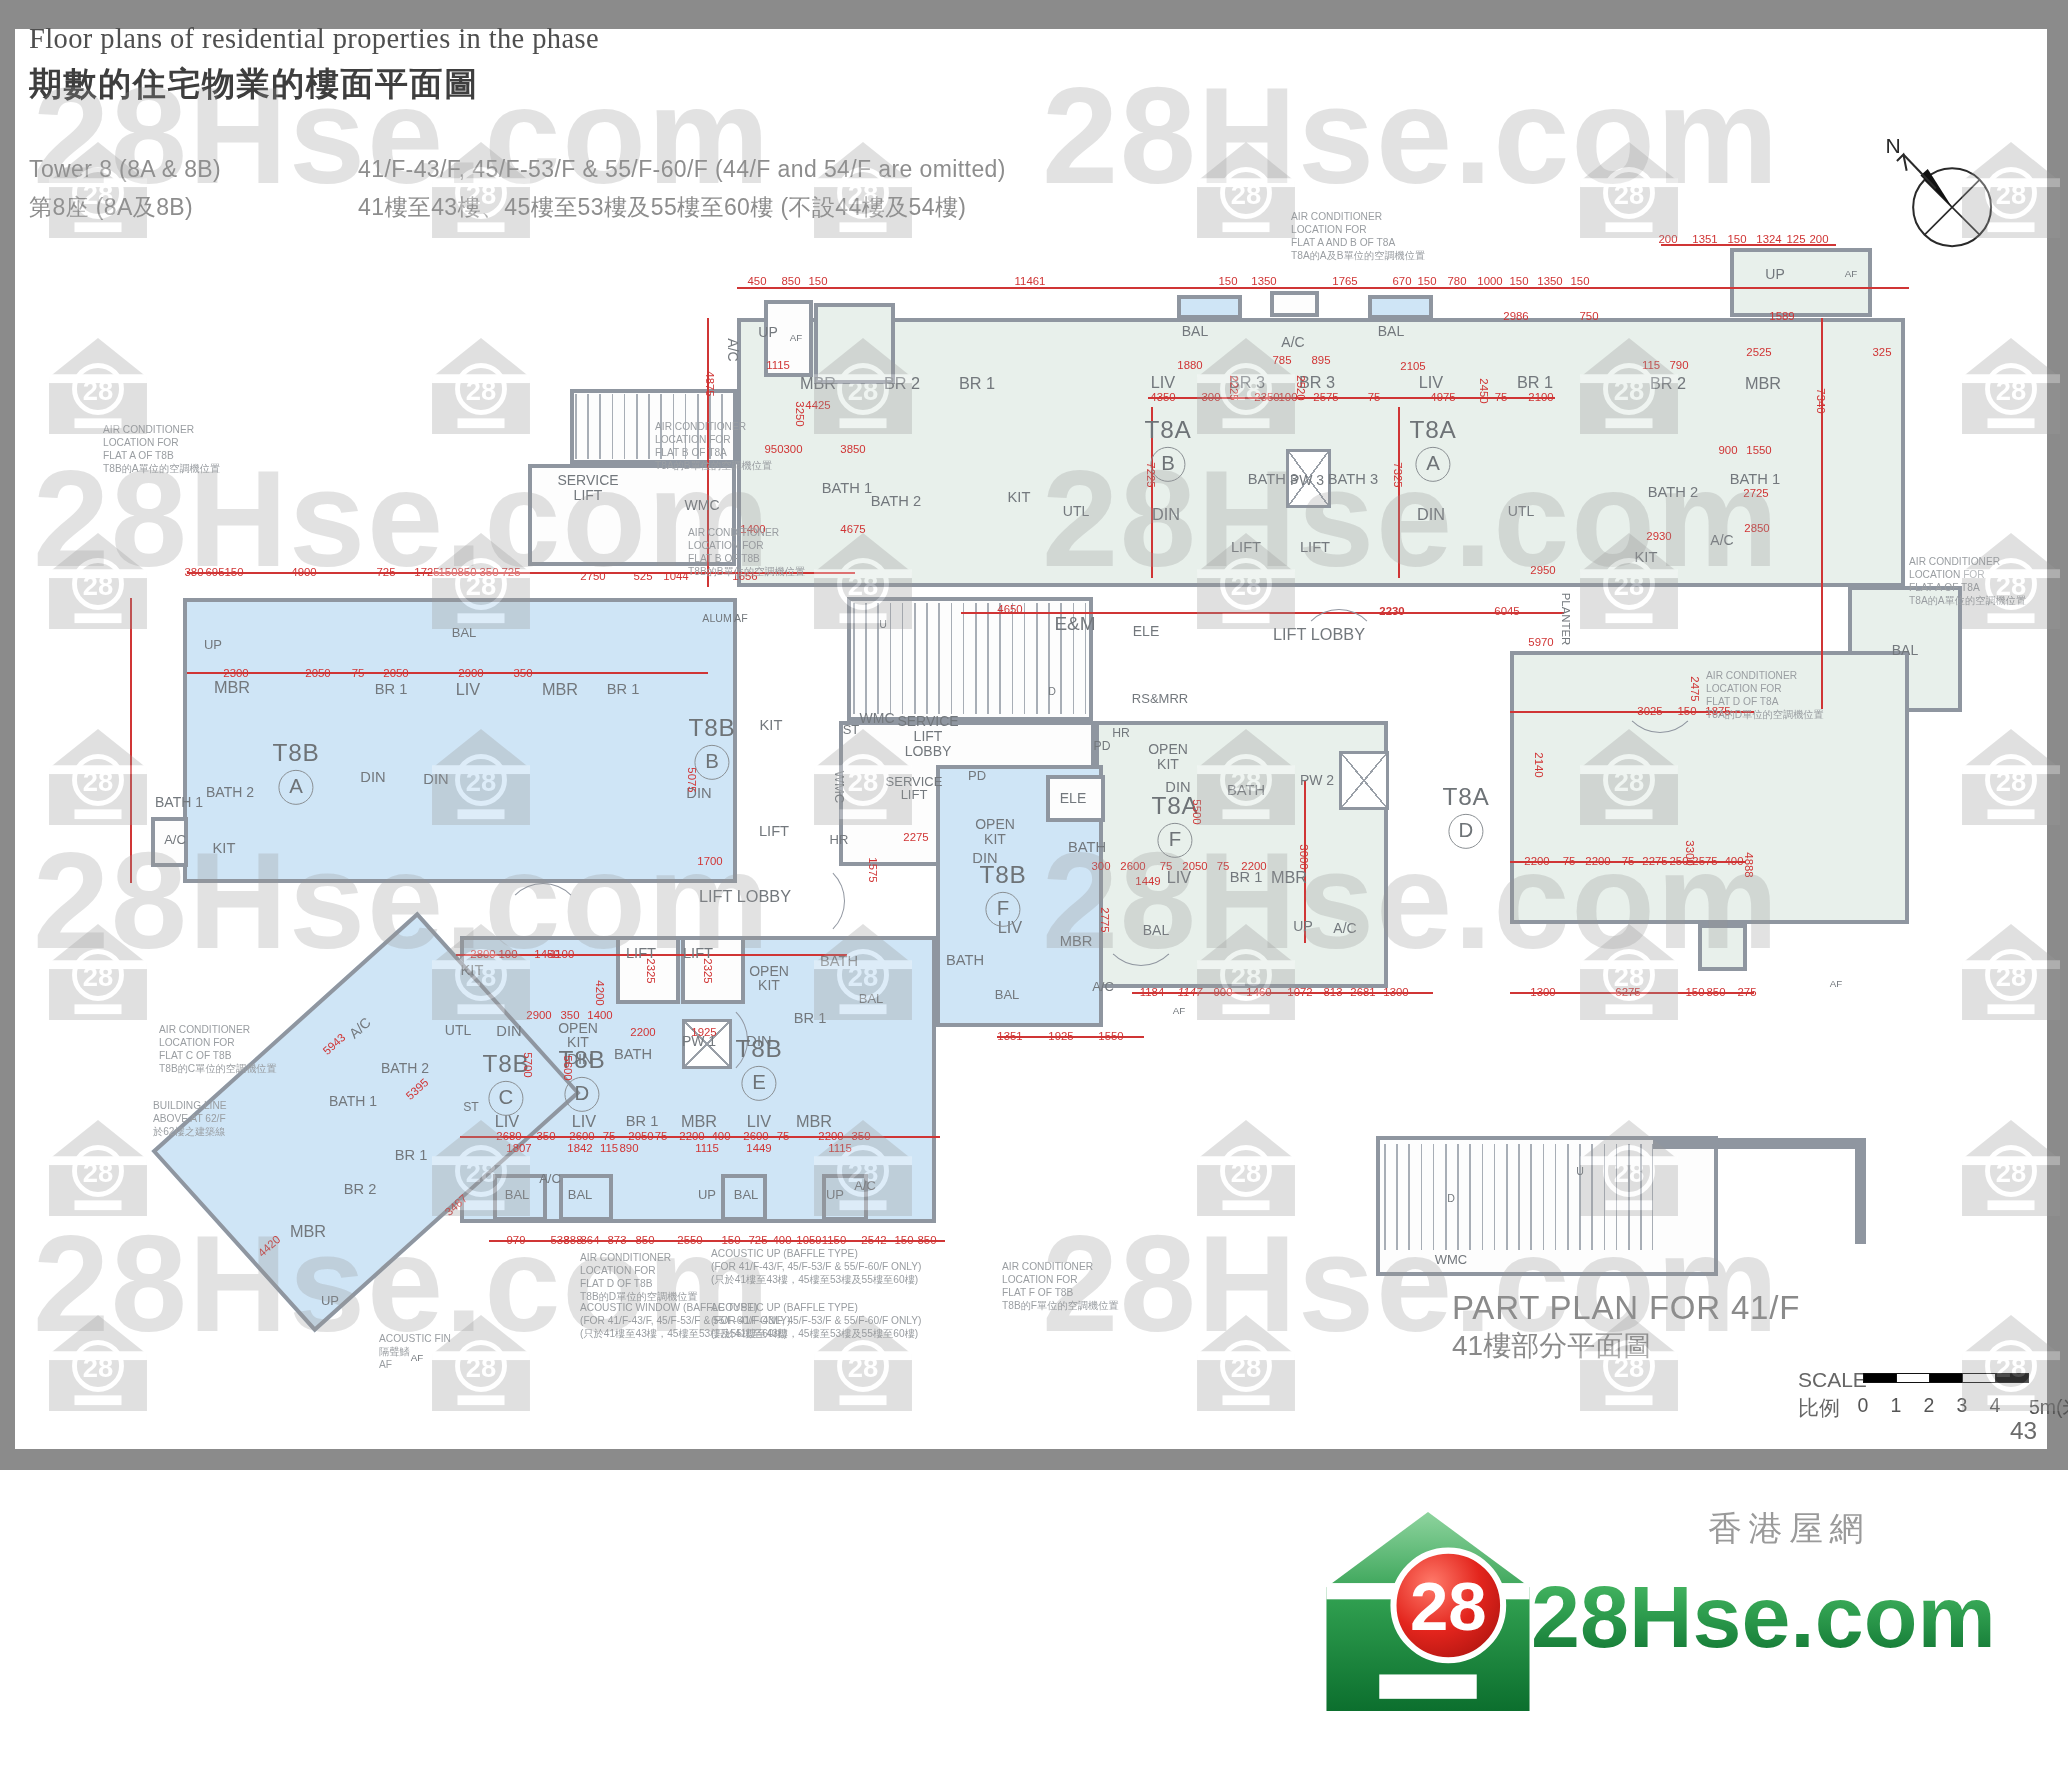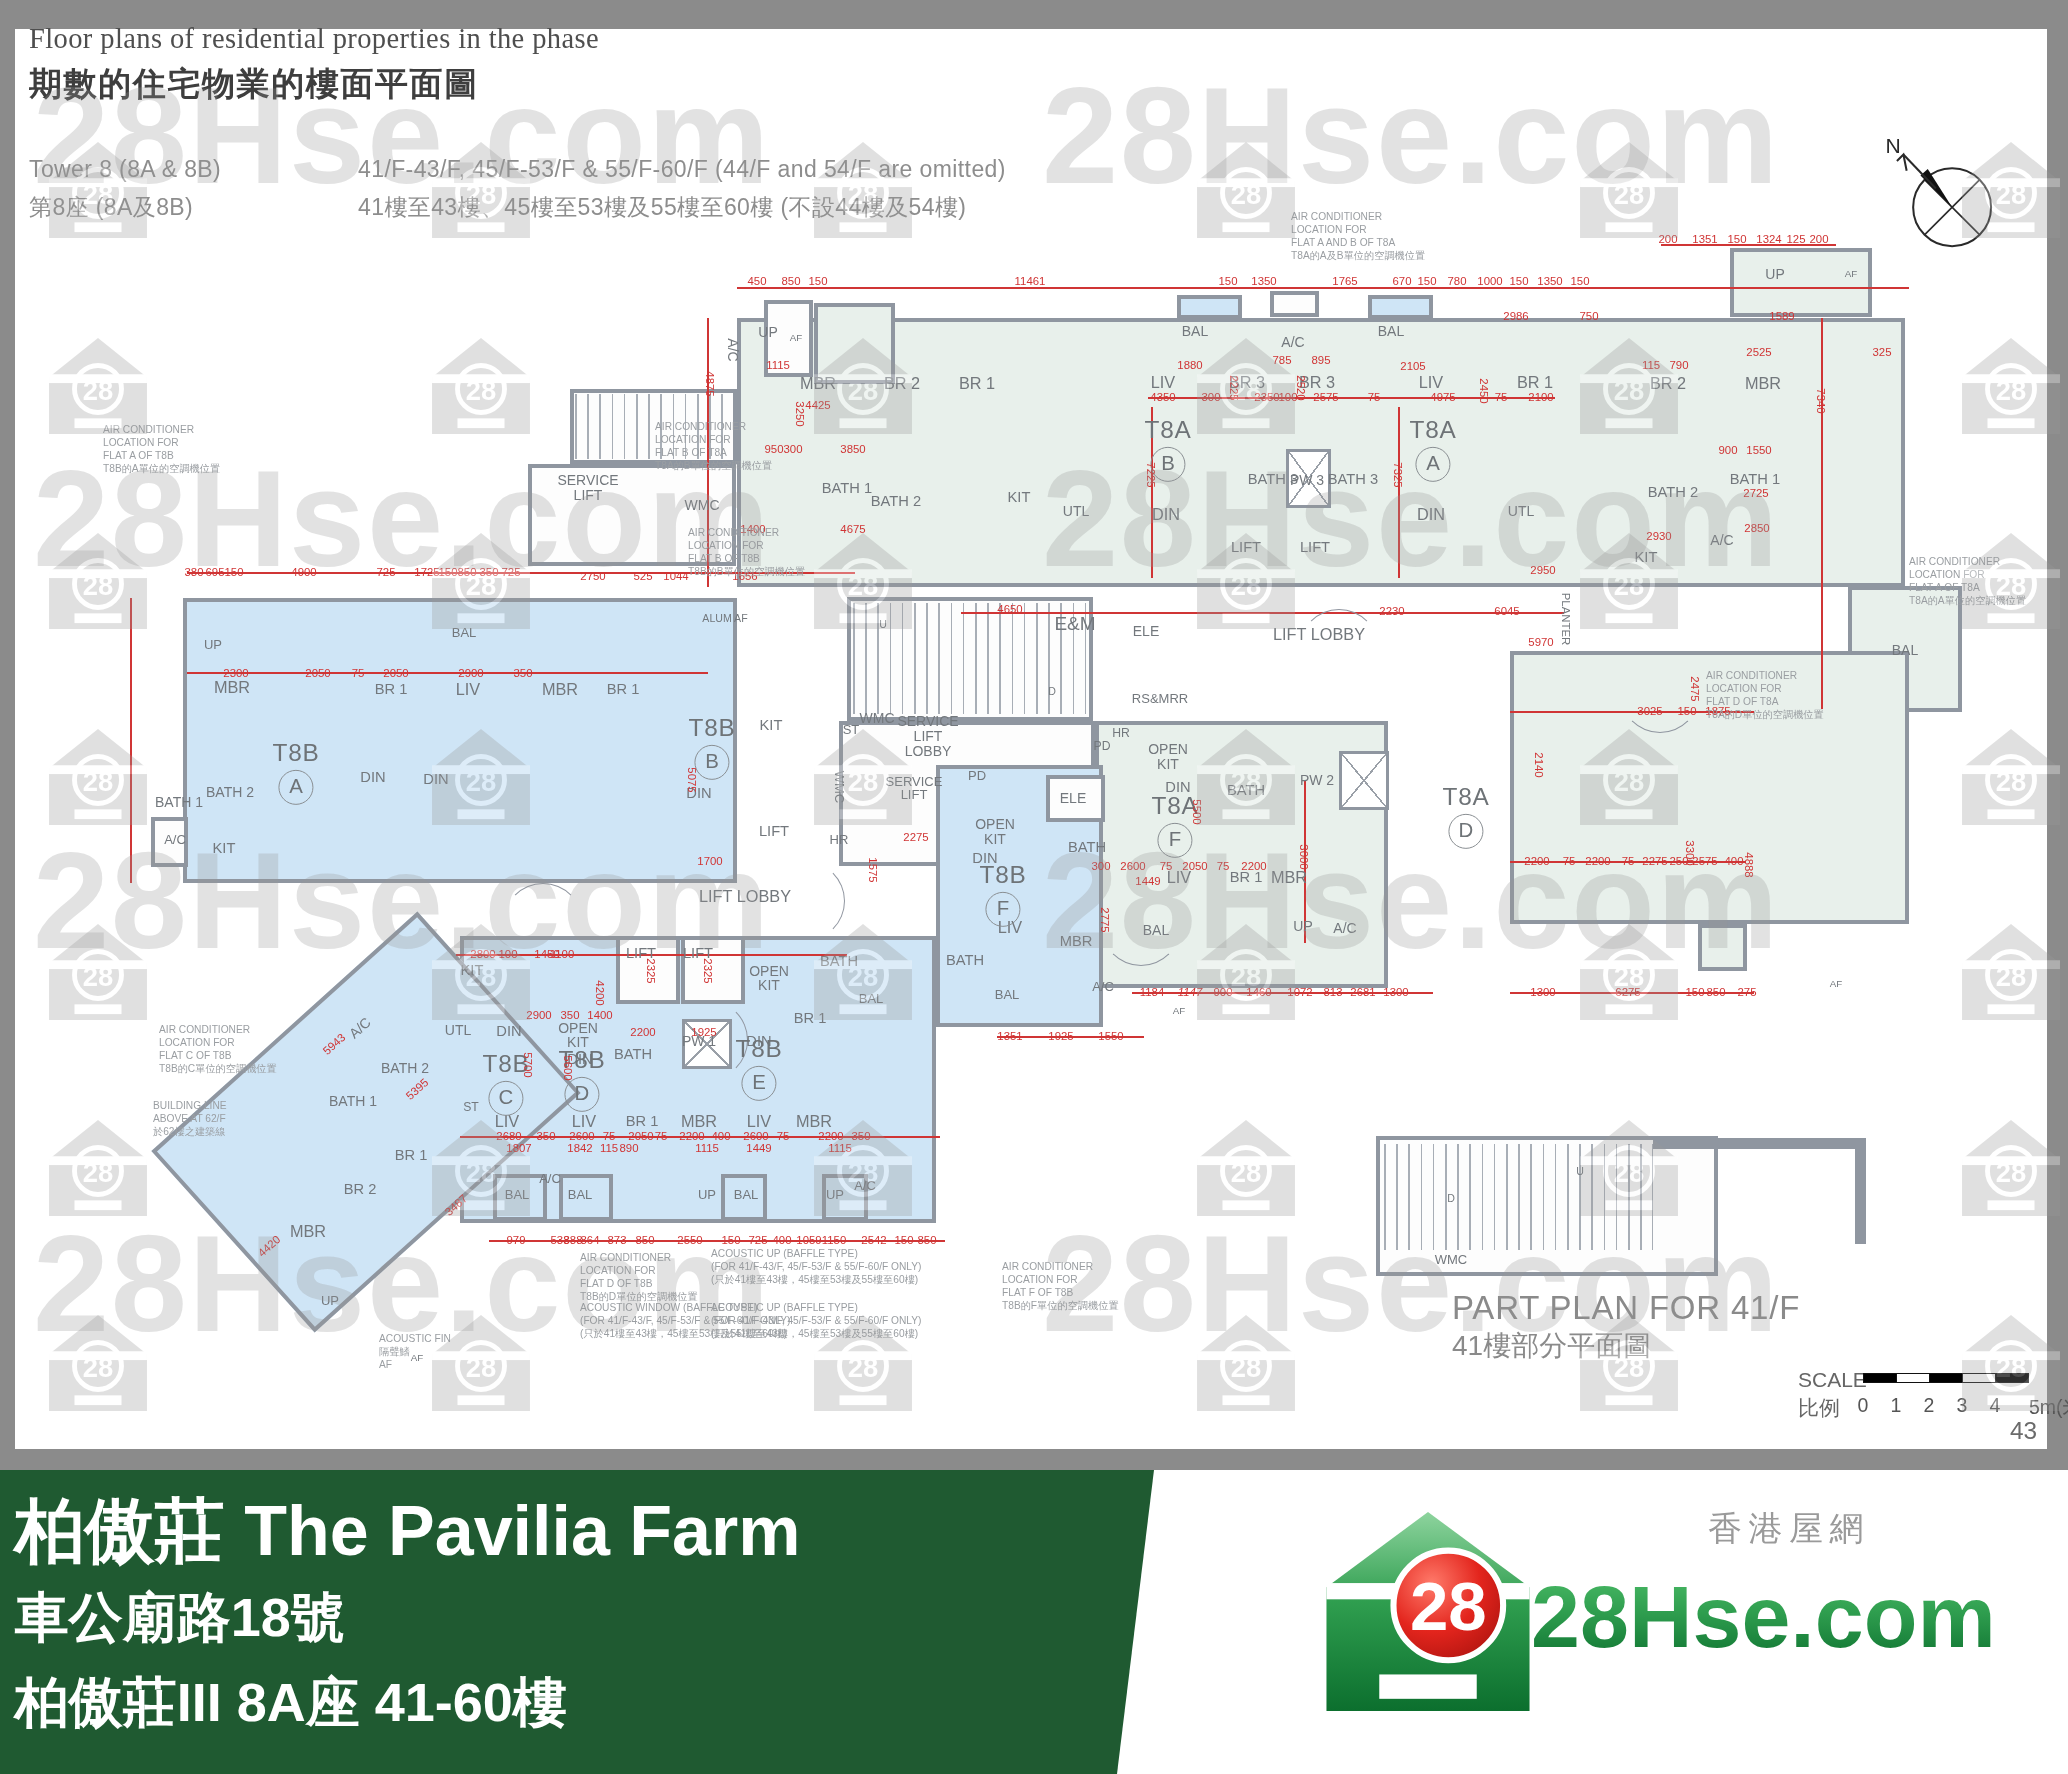--- a/index.html
+++ b/index.html
@@ -383,21 +383,21 @@
         <div class="dim" style="left: 1728px; top: 450px; transform: translate(-50%, -50%) rotate(0deg);">900</div>
         <div class="dim" style="left: 710px; top: 384px; transform: translate(-50%, -50%) rotate(90deg);">4875</div>
         <div class="dim" style="left: 800px; top: 414px; transform: translate(-50%, -50%) rotate(90deg);">3250</div>
         <div class="dim" style="left: 1234px; top: 388px; transform: translate(-50%, -50%) rotate(90deg);">2225</div>
         <div class="dim" style="left: 1301px; top: 388px; transform: translate(-50%, -50%) rotate(90deg);">2520</div>
         <div class="dim" style="left: 1484px; top: 391px; transform: translate(-50%, -50%) rotate(90deg);">2450</div>
         <div class="dim" style="left: 1151px; top: 475px; transform: translate(-50%, -50%) rotate(90deg);">7225</div>
         <div class="dim" style="left: 1398px; top: 475px; transform: translate(-50%, -50%) rotate(90deg);">7325</div>
         <div class="dim" style="left: 1821px; top: 401px; transform: translate(-50%, -50%) rotate(90deg);">7340</div>
         <div class="dim" style="left: 1010px; top: 609px; transform: translate(-50%, -50%) rotate(0deg);">4650</div>
-        <div class="dim" style="left: 1392px; top: 611px; transform: translate(-50%, -50%) rotate(0deg);">2230</div>
+        <div class="dim" style="left: 1392px; top: 611px; transform: translate(-50%, -50%) rotate(0deg); font-weight: bold;">2230</div>
         <div class="dim" style="left: 1507px; top: 611px; transform: translate(-50%, -50%) rotate(0deg);">6045</div>
         <div class="dim" style="left: 1541px; top: 642px; transform: translate(-50%, -50%) rotate(0deg);">5970</div>
         <div class="dim" style="left: 1543px; top: 570px; transform: translate(-50%, -50%) rotate(0deg);">2950</div>
         <div class="dim" style="left: 916px; top: 837px; transform: translate(-50%, -50%) rotate(0deg);">2275</div>
         <div class="dim" style="left: 873px; top: 870px; transform: translate(-50%, -50%) rotate(90deg);">1575</div>
         <div class="dim" style="left: 194px; top: 572px; transform: translate(-50%, -50%) rotate(0deg);">380</div>
         <div class="dim" style="left: 215px; top: 572px; transform: translate(-50%, -50%) rotate(0deg);">695</div>
         <div class="dim" style="left: 234px; top: 572px; transform: translate(-50%, -50%) rotate(0deg);">150</div>
         <div class="dim" style="left: 304px; top: 572px; transform: translate(-50%, -50%) rotate(0deg);">4900</div>
         <div class="dim" style="left: 386px; top: 572px; transform: translate(-50%, -50%) rotate(0deg);">725</div>
@@ -913,25 +913,20 @@
       <div class="wm-icon" style="left: 1962px; top: 1315px;"><svg width="98" height="96" viewBox="0 0 100 98">
  <path d="M50 0 L100 40 L100 98 L0 98 L0 40 Z" fill="#9a9a9a"></path>
  <rect x="0" y="37" width="100" height="9" fill="#fff"></rect>
  <circle cx="50" cy="52" r="24" fill="none" stroke="#fff" stroke-width="5"></circle>
  <text x="50" y="63" text-anchor="middle" font-size="28" font-weight="bold" fill="#fff" font-family="Liberation Sans, sans-serif">28</text>
  <rect x="26" y="82" width="48" height="10" fill="#fff"></rect>
         </svg></div>
     </div>
 
   <div id="footer-strip"></div>
-  <div id="banner">
-    <div class="bn1">柏傲莊 The Pavilia Farm</div>
-    <div class="bn2">車公廟路18號</div>
-    <div class="bn3">柏傲莊III 8A座 41-60樓</div>
-  </div>
   <div id="logo">
     <svg class="abs" style="left:23px;top:42px;" width="204" height="199" viewBox="0 0 100 98">
       <defs>
         <linearGradient id="lg" x1="0" y1="0" x2="0" y2="1">
           <stop offset="0" stop-color="#8ed49e"></stop>
             <stop offset=".45" stop-color="#2f9e4f"></stop>
             <stop offset="1" stop-color="#0c6f2e"></stop>
         </linearGradient>
         <radialGradient id="rg" cx=".35" cy=".3" r=".8">
           <stop offset="0" stop-color="#ff7a6a"></stop>

